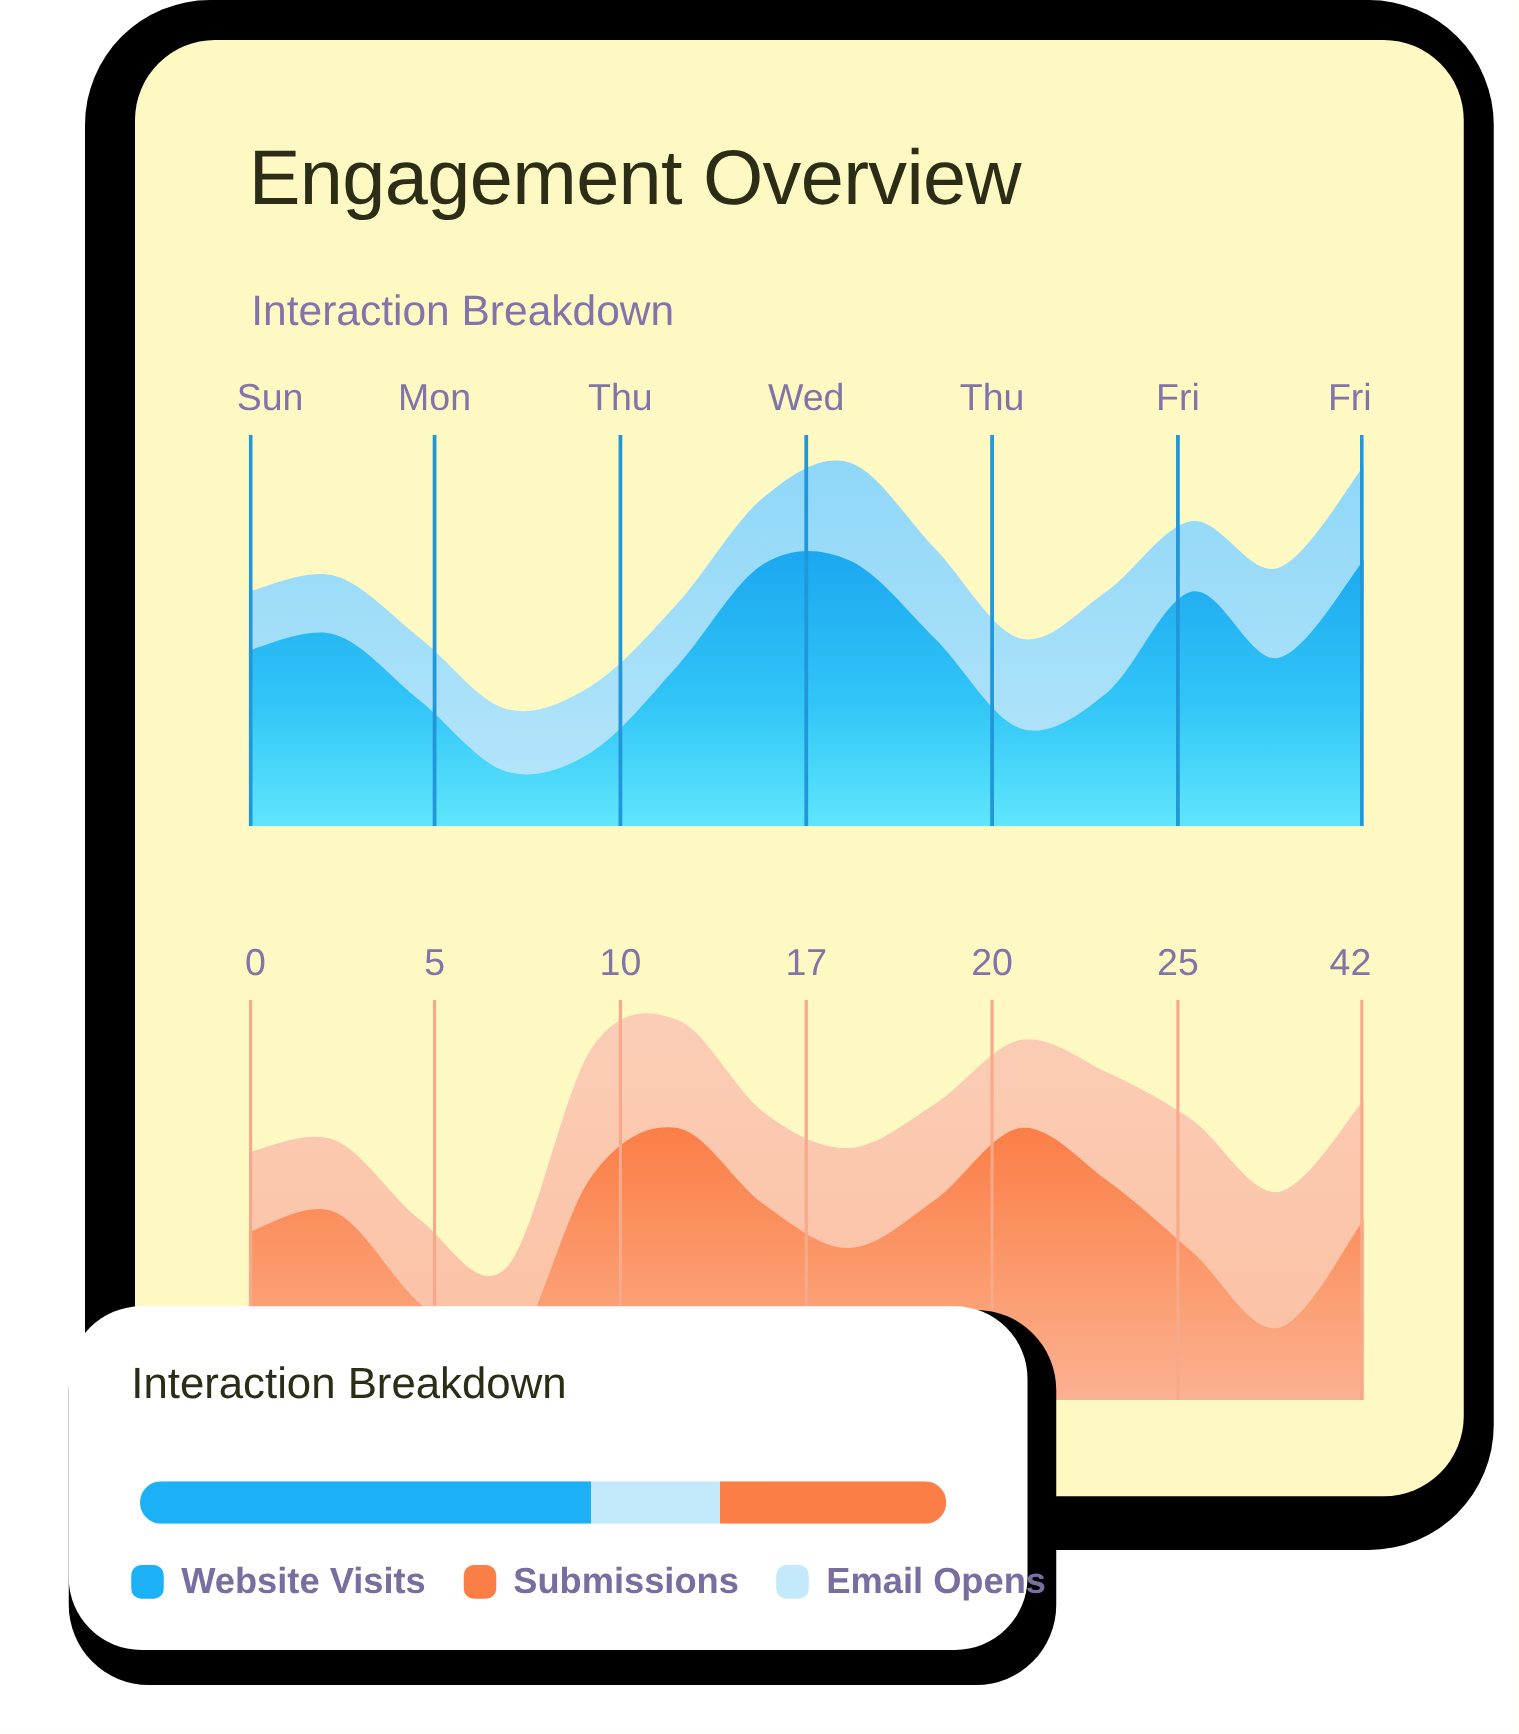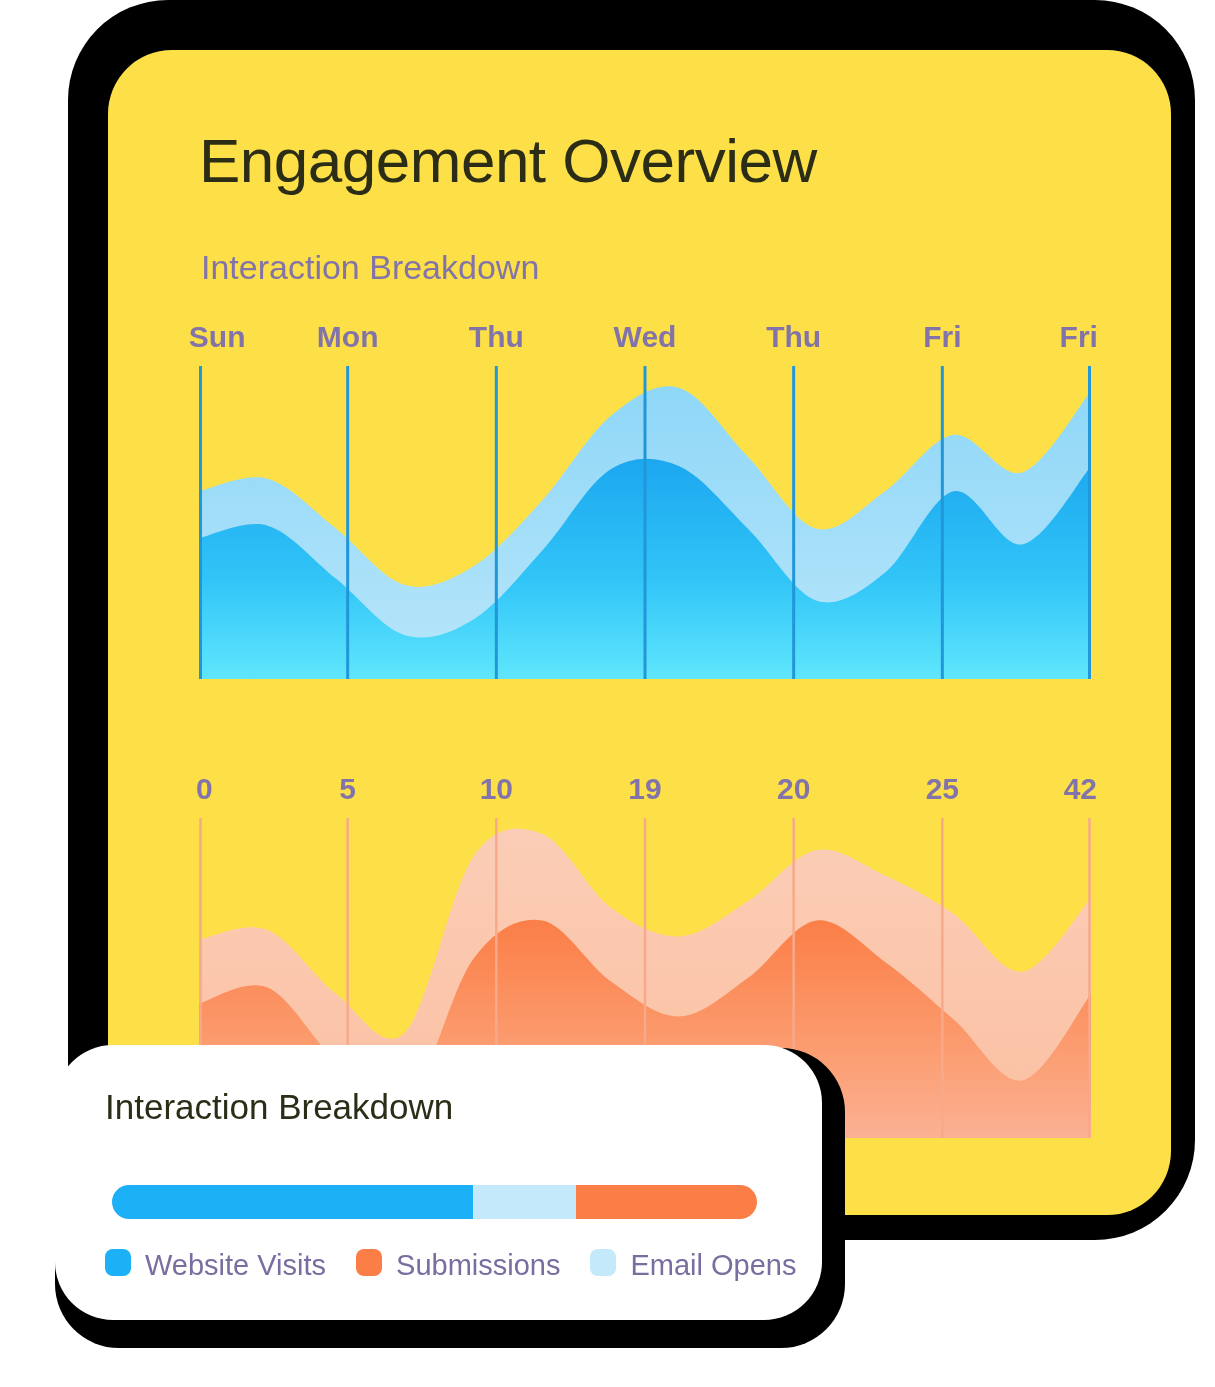--- a/index.html
+++ b/index.html
@@ -5,41 +5,41 @@
   html,body{margin:0;padding:0;background:transparent;}
   body{width:1215px;height:1387px;position:relative;overflow:hidden;
        font-family:"Liberation Sans","DejaVu Sans",sans-serif;}
 
   
   #main-frame{
     position:absolute; left:68px; top:0px; width:1127px; height:1240px;
     background:#000000; border-radius:100px;
   }
   #main-card{
-    position:absolute; left:108px; top:50px; width:1063px; height:1165px;
-    background:#fde047; border-radius:64px; overflow:hidden;
+    position:absolute; left:108px; top:32px; width:1063px; height:1165px;
+    background:#fef9c3; border-radius:64px; overflow:hidden;
   }
 
   
   #page-title{
     position:absolute; left:91px; top:75px;
     font-size:62px; font-weight:400; letter-spacing:-0.5px;
     color:#2b2d16; white-space:nowrap;
   }
   #page-subtitle{
     position:absolute; left:93px; top:198px;
     font-size:34px; font-weight:400; color:#8274a8; white-space:nowrap;
   }
 
   
   .chart-block{position:absolute;}
   #chart-top{left:91px; top:270px; width:892px; height:380px;}
   #chart-bottom{left:91px; top:722px; width:892px; height:385px;}
 
-  .axis-row{position:relative; height:46px;font-weight:bold;}
+  .axis-row{position:relative; height:46px;}
   .axis-tick{
     position:absolute; transform:translateX(-50%);
     font-size:30px; color:#8274a8; white-space:nowrap; top:0;
   }
   .plot{position:relative;}
   #plot-top{height:313px;}
   #plot-bottom{height:320px;}
   .plot svg{display:block; width:100%; height:100%;}
 
   
@@ -57,21 +57,21 @@
   }
   #stacked-bar{
     position:absolute; left:57px; top:140px; width:645px; height:34px;
     border-radius:17px; overflow:hidden; display:flex;
   }
   .bar-seg{height:100%;}
   #legend-items{
     position:absolute; left:50px; top:204px; width:690px;
     display:flex; align-items:center;
   }
-  .legend-item{display:flex; white-space:nowrap;}
+  .legend-item{display:flex; align-items:center; white-space:nowrap;font-weight:bold;}
   .legend-swatch{
     width:26px; height:27px; border-radius:8px; flex:0 0 auto;
   }
   .legend-label{
     margin-left:14px; font-size:29px; color:#7a6da0; white-space:nowrap;
   }
 </style>
 </head>
 <body>
 
@@ -120,21 +120,21 @@
           </g>
       </svg>
     </div>
   </div>
 
   <div class="chart-block" id="chart-bottom">
     <div class="axis-row" id="axis-bottom">
         <div class="axis-tick" style="left: 0%; transform: translateX(-18%);">0</div>
         <div class="axis-tick" style="left: 16.6667%;">5</div>
         <div class="axis-tick" style="left: 33.3333%;">10</div>
-        <div class="axis-tick" style="left: 50%;">19</div>
+        <div class="axis-tick" style="left: 50%;">17</div>
         <div class="axis-tick" style="left: 66.6667%;">20</div>
         <div class="axis-tick" style="left: 83.3333%;">25</div>
         <div class="axis-tick" style="left: 100%; transform: translateX(-82%);">42</div>
       </div>
     <div class="plot" id="plot-bottom">
       <svg viewBox="0 0 892 320" preserveAspectRatio="none">
         <defs>
           <linearGradient id="gradOrangeBack" x1="0" y1="0" x2="0" y2="1">
             <stop offset="0%" stop-color="#FBCDB6"></stop>
             <stop offset="100%" stop-color="#FBC0A2"></stop>

